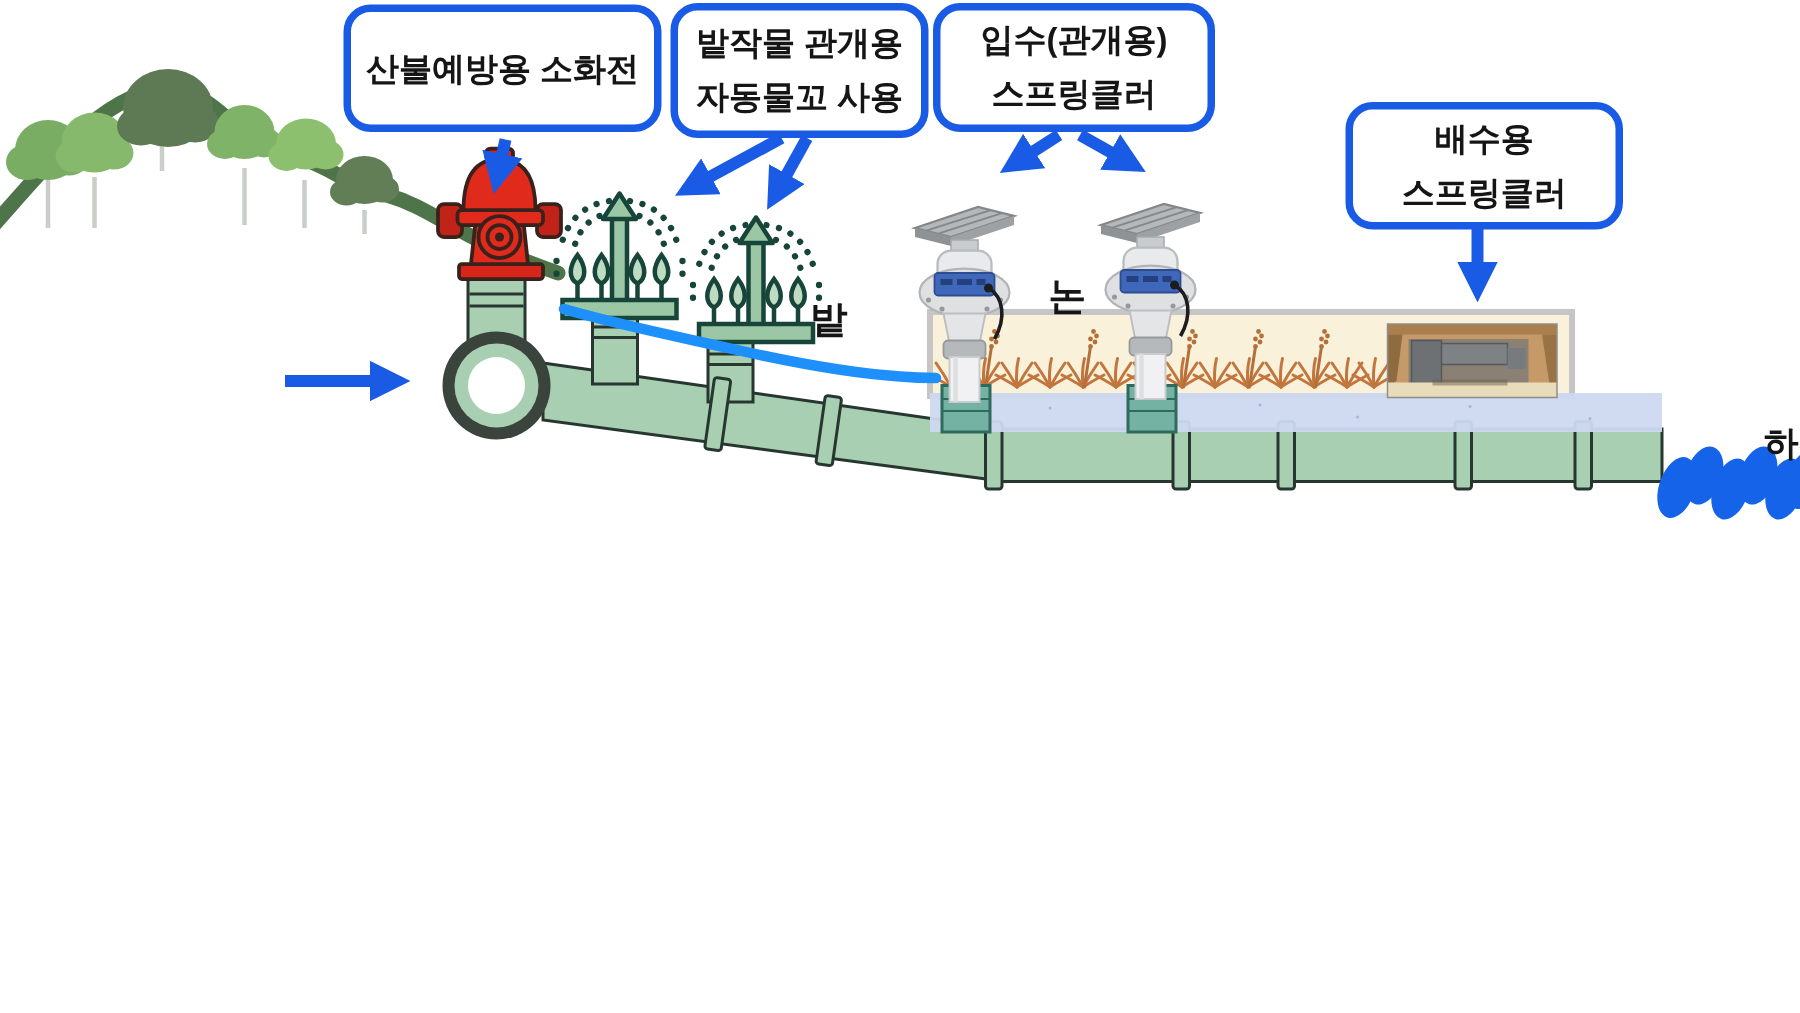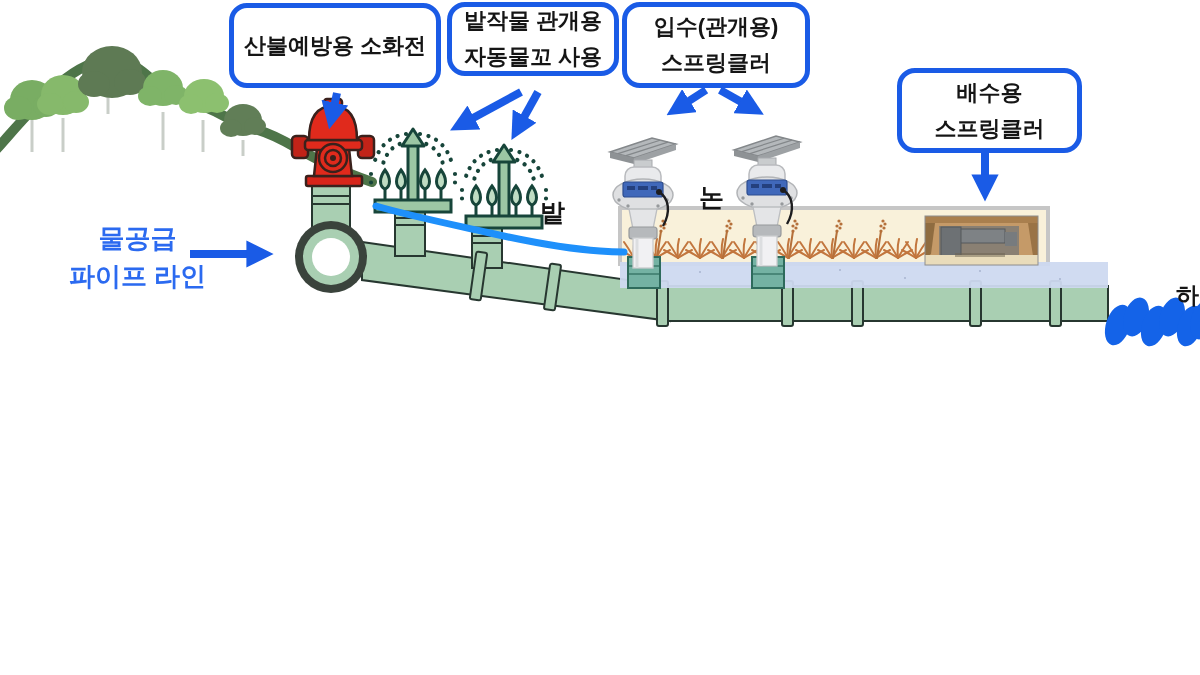--- a/index.html
+++ b/index.html
@@ -268,35 +268,31 @@
     <line x1="706" y1="90" x2="678" y2="108" marker-end="url(#ah)"></line>
     <line x1="720" y1="90" x2="752" y2="108" marker-end="url(#ah)"></line>
     <line x1="985" y1="152" x2="985" y2="188" marker-end="url(#ah)"></line>
     <line x1="190" y1="254" x2="260" y2="254" marker-end="url(#ah)"></line>
   </g>
 </svg>
 
 <div class="callout" style="left:229px;top:3px;width:212px;height:85px">
   <div>산불예방용 소화전</div>
 </div>
-<div class="callout" style="left:447px;top:2px;width:172px;height:74px">
+<div class="callout" style="left:447px;top:2px;width:172px;height:90px">
   <div>밭작물 관개용</div>
   <div>자동물꼬 사용</div>
 </div>
 <div class="callout" style="left:622px;top:2px;width:188px;height:86px">
   <div>입수(관개용)</div>
   <div>스프링클러</div>
 </div>
 <div class="callout" style="left:897px;top:68px;width:185px;height:85px">
   <div>배수용</div>
   <div>스프링클러</div>
 </div>
 
-<div class="blue-label" style="left:55px;top:219px;width:165px">
-  <div>물공급</div>
-  <div>파이프 라인</div>
-</div>
 
 <div class="plain-label" style="left:540px;top:196px;font-size:25px">밭</div>
 <div class="plain-label" style="left:699px;top:181px;font-size:25px">논</div>
 <div class="plain-label" style="left:1176px;top:280px;font-size:23px">하천</div>
 
 </div>
 
 </body></html>

